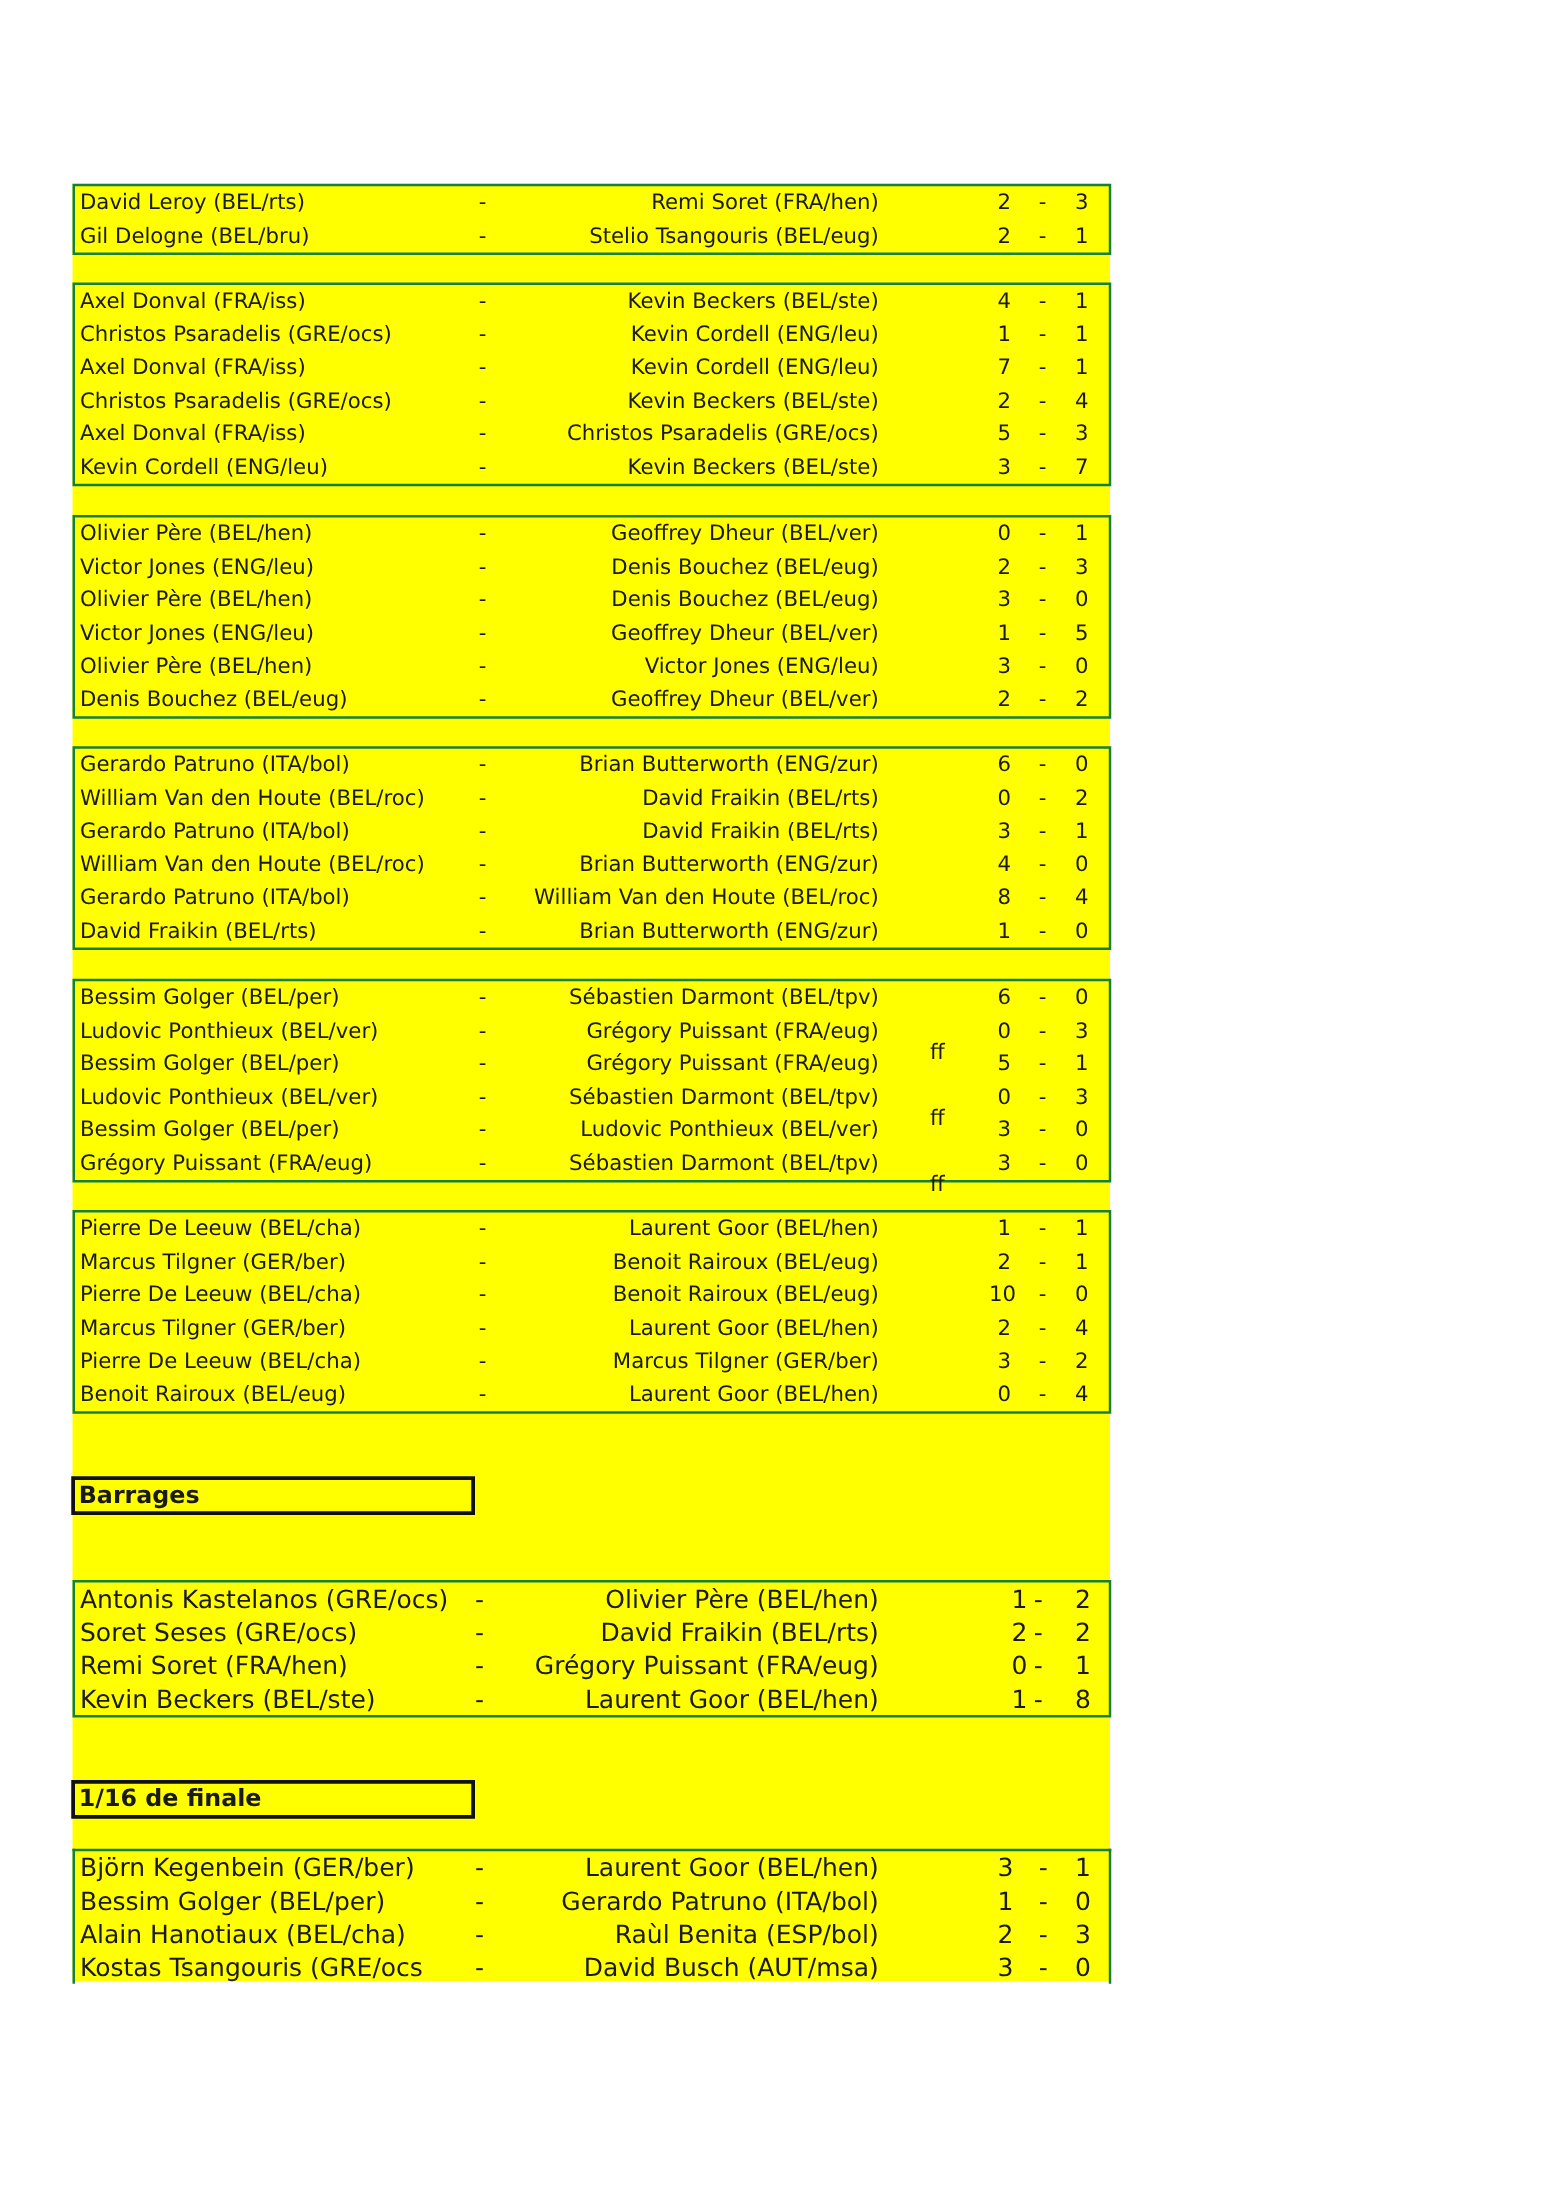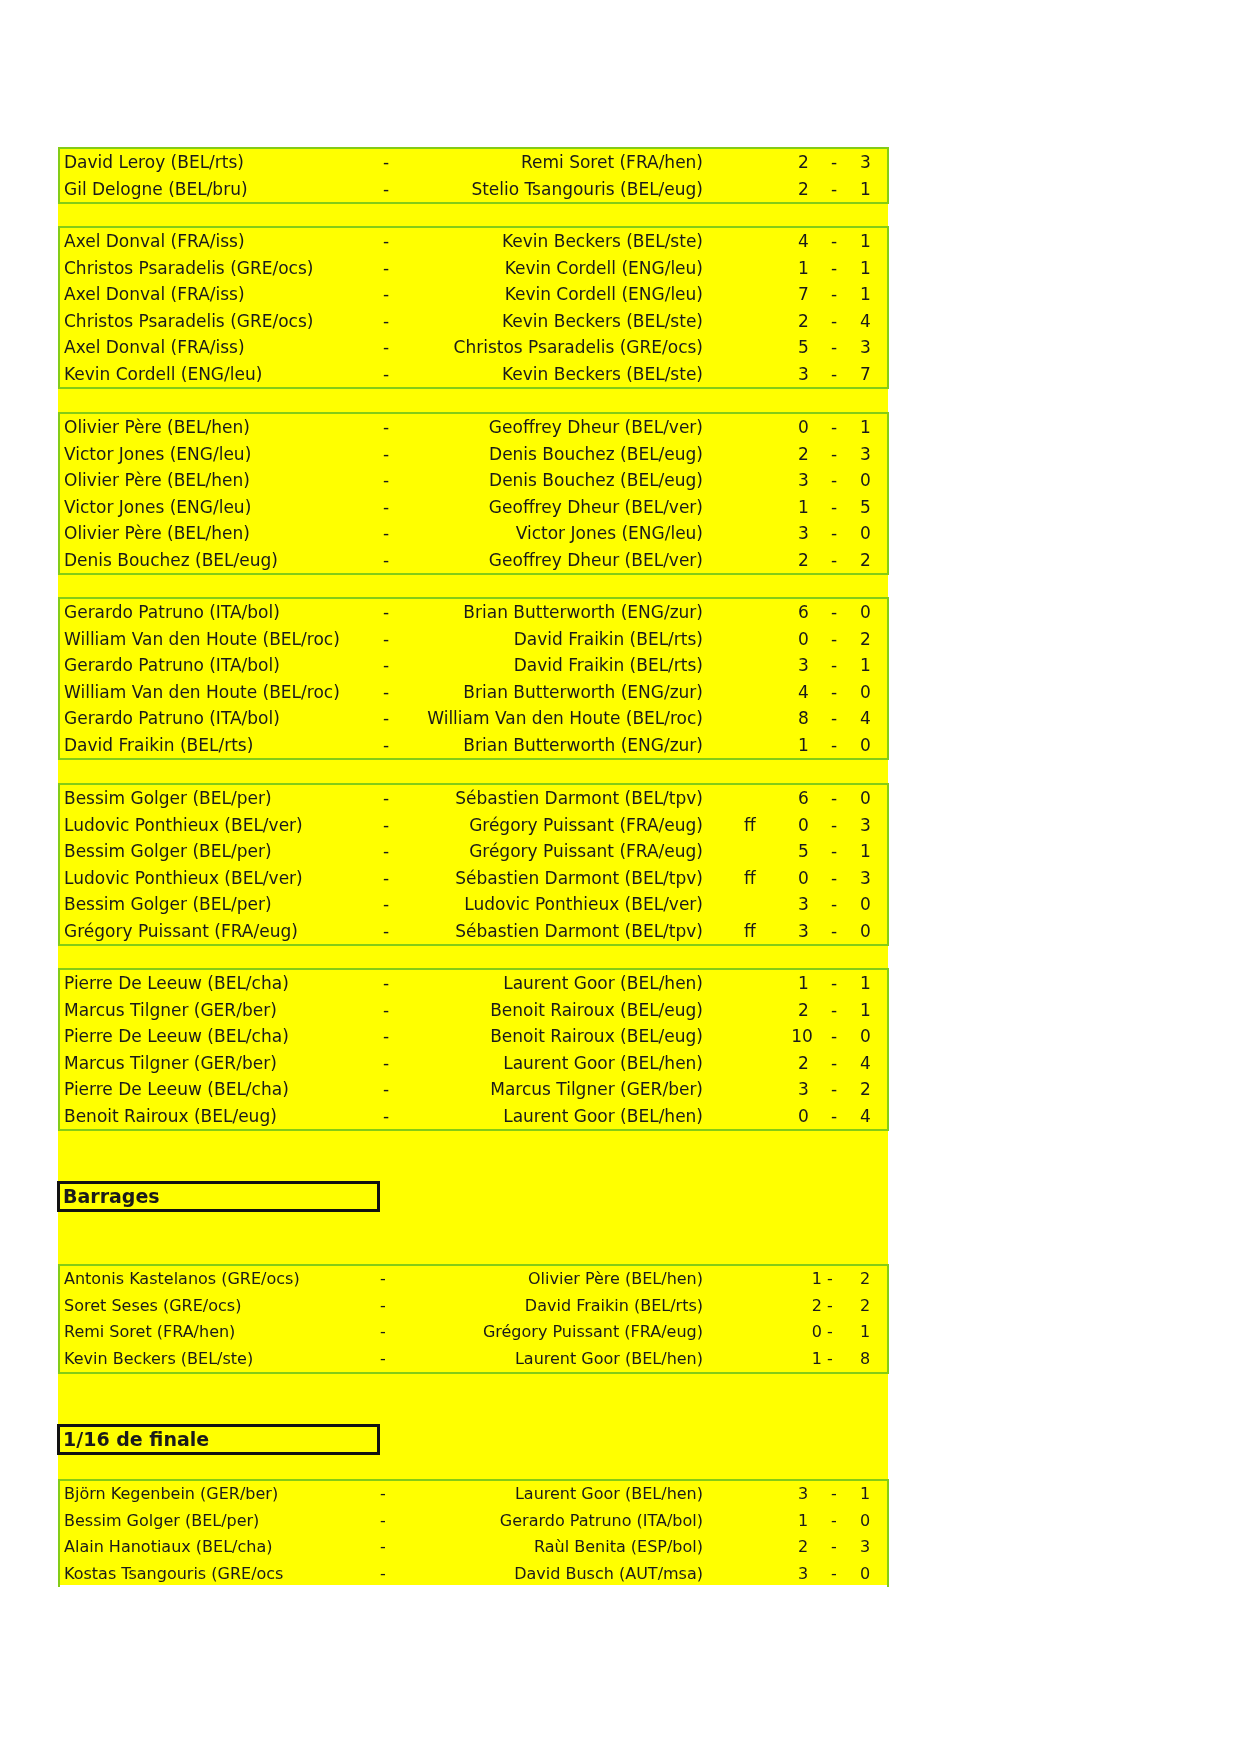--- a/index.html
+++ b/index.html
@@ -1,27 +1,27 @@
 <!DOCTYPE html>
 <html><head>
 <meta charset="utf-8">
 <style>
   html, body { margin: 0; padding: 0; background: #ffffff; }
   body { width: 1241px; height: 1754px; position: relative; overflow: hidden;
          font-family: "DejaVu Sans", sans-serif; color: #1a1a1a; }
   .panel { position: absolute; left: 58px; top: 147px; width: 830px; height: 1438px; background: #ffff00; }
-  .group { position: absolute; left: 58px; width: 827px; border: 2px solid #84cc16; box-sizing: content-box; }
+  .group { position: absolute; left: 58px; width: 827px; border: 2px solid #15803d; box-sizing: content-box; }
   .group.noborder-bottom { border-bottom: none; text-decoration: underline; }
   .row { position: relative; height: 26.5px; font-size: 17px; line-height: 26.5px; }
-  .row.big { font-size: 16px; }
+  .row.big { font-size: 20px; }
   .cell { position: absolute; top: 0; white-space: nowrap; }
   .p1 { left: 4px; }
   .sep { left: 323px; }
   .p2 { right: 184px; text-align: right; }
-  .ff { left: 684px; }
+  .ff { left: 684px; margin-top: 17px; }
   .s1 { left: 738px; width: 10px; text-align: center; }
   .s1.wide { left: 728px; width: 28px; }
   .dash { left: 771px; }
   .s2 { left: 800px; width: 10px; text-align: center; }
   
   .bs1 { left: 748px; width: 14px; text-align: right; }
   .bdash { left: 767px; }
   .section-label { position: absolute; left: 57px; width: 314px; height: 25px; border: 3px solid #111;
                    font-weight: bold; font-size: 19px; line-height: 25px; padding-left: 3px; box-sizing: content-box; }
 </style>

